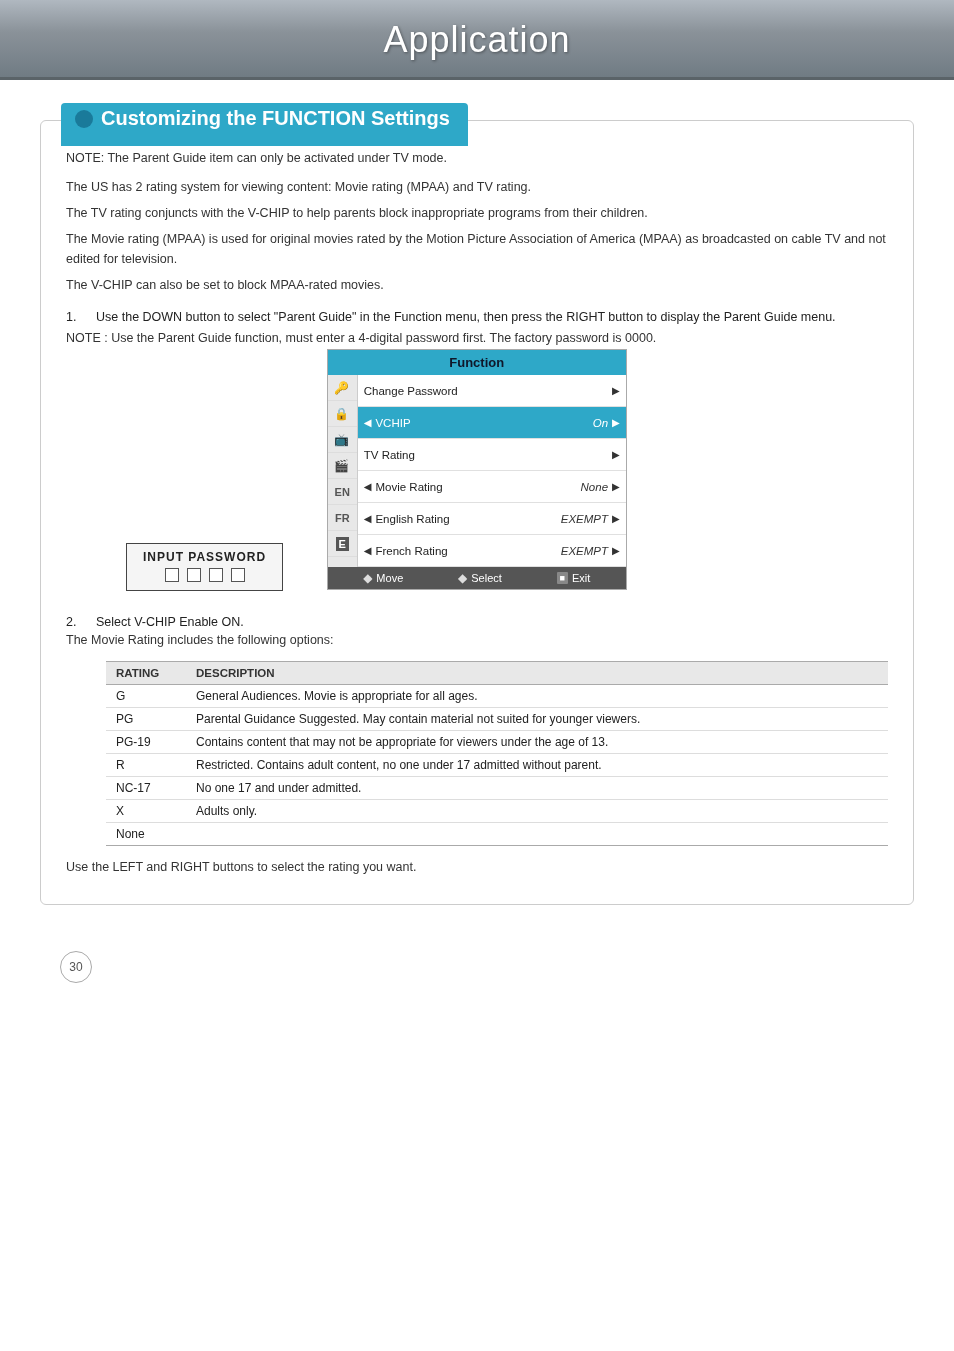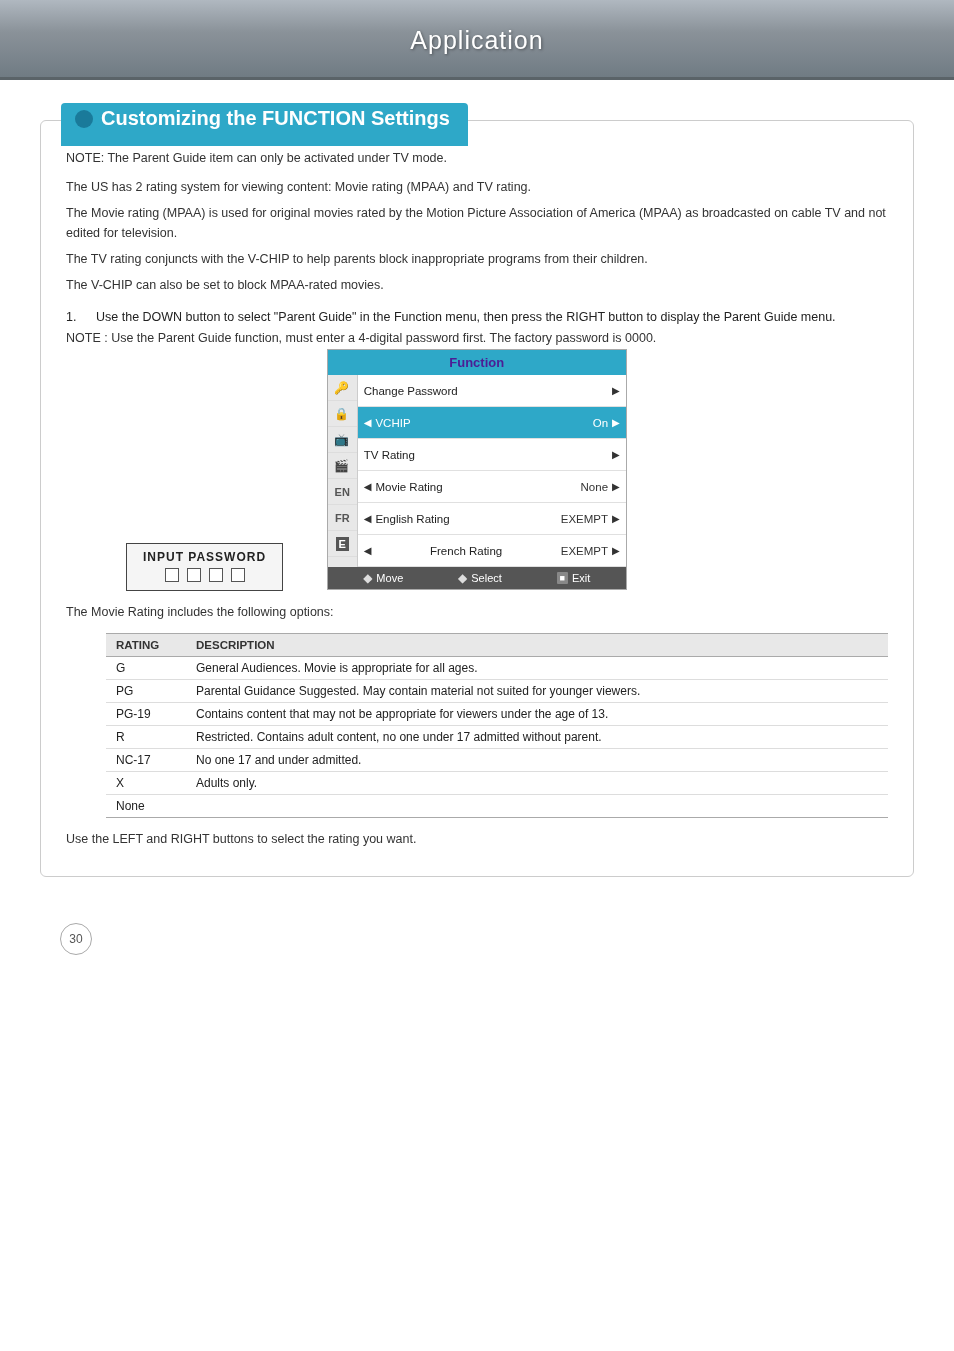--- a/index.html
+++ b/index.html
@@ -23,21 +23,21 @@
       position: relative;
     }
     .page-header::after {
       content: '';
       position: absolute;
       bottom: 0; left: 0; right: 0;
       height: 3px;
       background: #5a6368;
     }
     .header-title {
-      font-size: 25px;
+      font-size: 36px;
       font-weight: normal;
       color: #ffffff;
       letter-spacing: 1px;
       text-shadow: 1px 1px 3px rgba(0,0,0,0.4);
     }
 
     
     .content-wrapper {
       padding: 30px 40px 40px 40px;
     }
@@ -146,21 +146,21 @@
       display: inline-block;
       min-width: 300px;
     }
     .function-menu {
       border: 1px solid #aaa;
       background: #fff;
       width: 300px;
     }
     .function-menu-header {
       background: #2ea8c8;
-      color: #4c1d95;
+      color: #0f172a;
       text-align: center;
       font-size: 13px;
       font-weight: bold;
       padding: 5px 9px;
     }
     .function-menu-body {
       display: flex;
     }
     .menu-icons-col {
       width: 30px;
@@ -194,20 +194,21 @@
       color: white;
     }
     .menu-row-label {
       flex: 1;
       font-size: 11.5px;
     }
     .menu-row-value {
       font-size: 11.5px;
       color: #2060a0;
       margin: 0 4px;
+      font-style: italic;
     }
     .menu-row.selected .menu-row-value {
       color: white;
     }
     .arrow-left, .arrow-right {
       font-size: 10px;
       color: #333;
     }
     .menu-row.selected .arrow-left,
     .menu-row.selected .arrow-right {
@@ -310,22 +311,22 @@
   <div class="section-box">
     <div class="section-heading">Customizing the FUNCTION Settings</div>
 
     <div style="height:10px;"></div>
 
     <div class="note-text">NOTE: The Parent Guide item can only be activated under TV mode.</div>
 
     <div style="margin-top:12px;"></div>
 
     <div class="body-text">The US has 2 rating system for viewing content: Movie rating (MPAA) and TV rating.</div>
+    <div class="body-text">The TV rating conjuncts with the V-CHIP to help parents block inappropriate programs from their children.</div>
     <div class="body-text">The Movie rating (MPAA) is used for original movies rated by the Motion Picture Association of America (MPAA) as broadcasted on cable TV and not edited for television.</div>
-    <div class="body-text">The TV rating conjuncts with the V-CHIP to help parents block inappropriate programs from their children.</div>
     <div class="body-text">The V-CHIP can also be set to block MPAA-rated movies.</div>
 
     <div style="margin-top:10px;"></div>
 
     
     <div class="step">
       <span class="step-num">1.</span><span>Use the DOWN button to select "Parent Guide" in the Function menu, then press the RIGHT button to display the Parent Guide menu.</span>
     </div>
     <div class="note-text">NOTE : Use the Parent Guide function, must enter a 4-digital password first. The factory password is 0000.</div>
 
@@ -392,21 +393,21 @@
               <span class="arrow-right">▶</span>
             </div>
             <div class="menu-row">
               <span class="arrow-left">◀</span>
               <span class="menu-row-label" style="padding-left:4px;">English Rating</span>
               <span class="menu-row-value" style="color:#333;">EXEMPT</span>
               <span class="arrow-right">▶</span>
             </div>
             <div class="menu-row">
               <span class="arrow-left">◀</span>
-              <span class="menu-row-label" style="padding-left:4px;text-align:center;">French Rating</span>
+              <span class="menu-row-label" style="padding-left:4px;">French Rating</span>
               <span class="menu-row-value" style="color:#333;">EXEMPT</span>
               <span class="arrow-right">▶</span>
             </div>
           </div>
         </div>
         <div class="menu-footer">
           <div class="footer-item">
             <span style="color:#ddd; font-size:12px;">◆</span>
             <span>Move</span>
           </div>
@@ -416,20 +417,23 @@
           </div>
           <div class="footer-item">
             <span style="background:#888; color:white; font-size:9px; padding:1px 3px; border-radius:1px;">■</span>
             <span>Exit</span>
           </div>
         </div>
       </div>
     </div>
 
     
+    <div class="step2-text">
+      <span class="step-num">2.</span><span>Select V-CHIP Enable ON.</span>
+    </div>
     <div class="note-text">The Movie Rating includes the following options:</div>
 
     
     <div class="rating-table-container">
       <table class="rating-table">
         <thead>
           <tr>
             <th class="col-rating">RATING</th>
             <th>DESCRIPTION</th>
           </tr>

